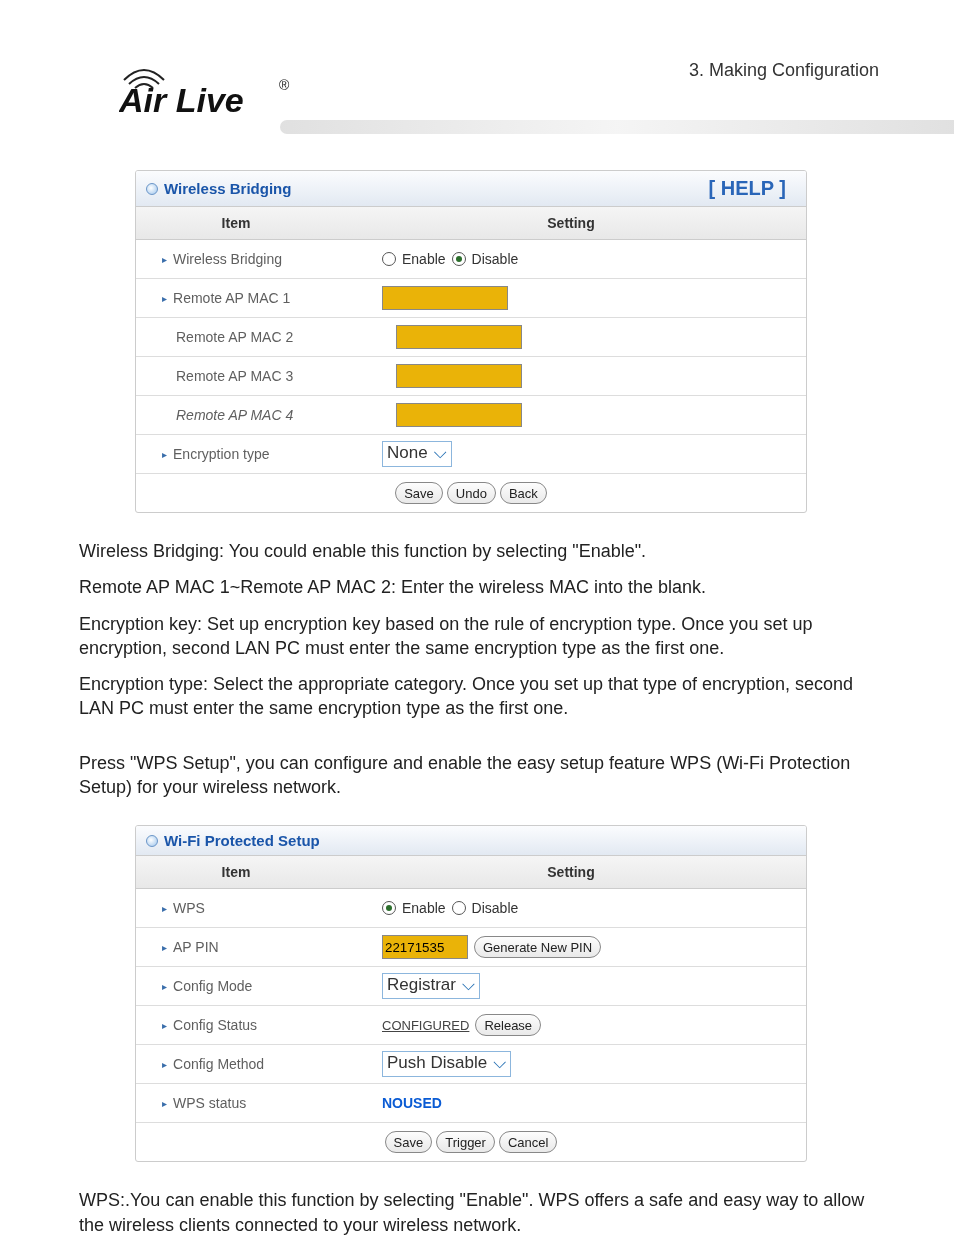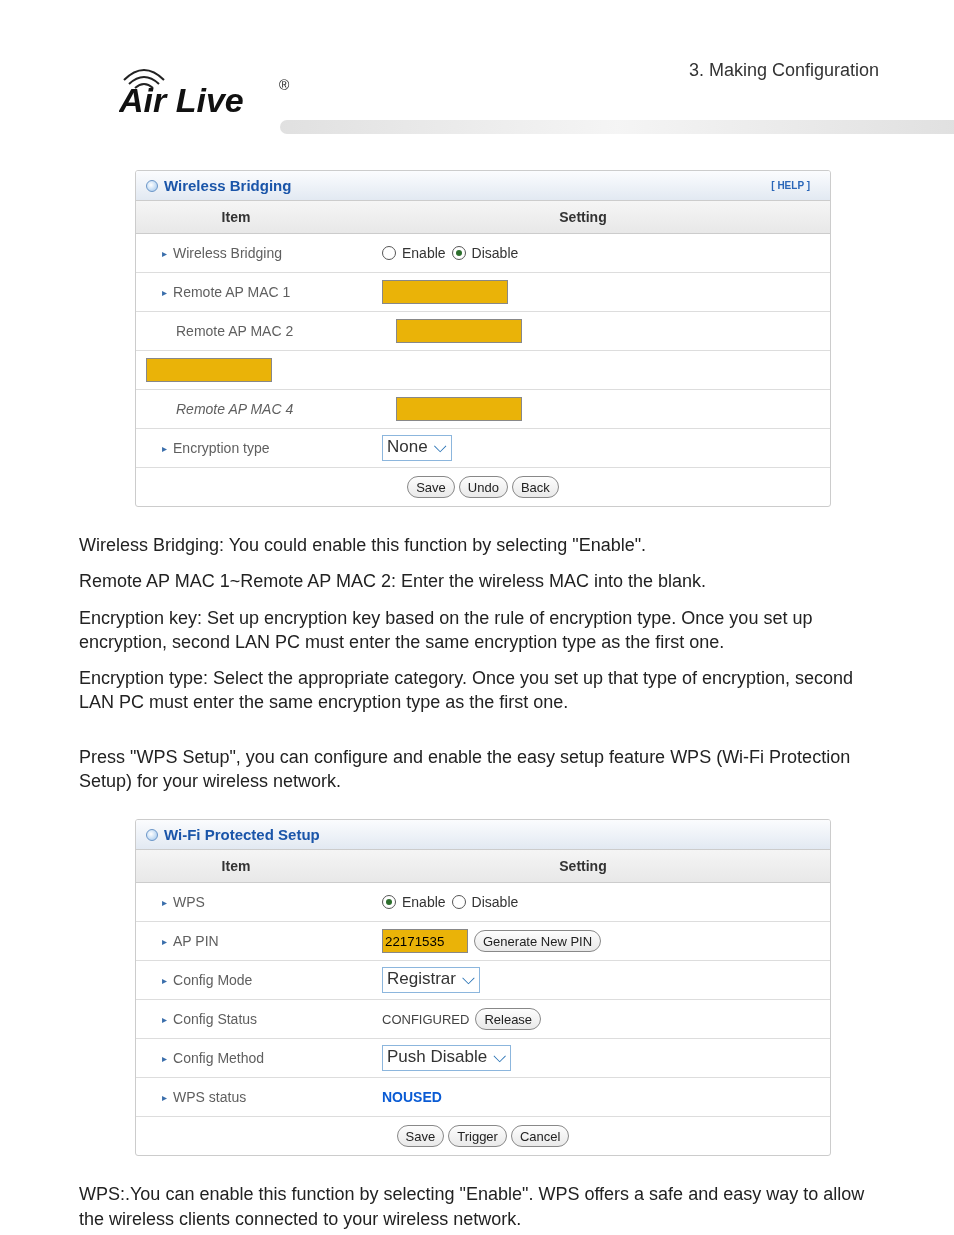--- a/index.html
+++ b/index.html
@@ -38,21 +38,21 @@
     border-top-left-radius: 7px;
     border-bottom-left-radius: 7px;
     opacity: 0.6;
   }
   .content {
     padding: 20px 75px 0 75px;
   }
 
   
   .panel {
-    margin: 20px 48px 20px 60px;
+    margin: 20px 72px 20px 60px;
     border: 1px solid #ccc;
     border-radius: 3px;
     overflow: hidden;
     font-size: 14px;
   }
   .panel-title {
     display: flex;
     align-items: center;
     justify-content: space-between;
     padding: 6px 20px 6px 10px;
@@ -69,21 +69,21 @@
   }
   .panel-title .dot {
     width: 10px; height: 10px; border-radius: 50%;
     border: 1px solid #6b96c8;
     background: radial-gradient(circle at 40% 40%, #fff, #9cc4ec);
     display: inline-block;
   }
   .help-link {
     color: #2a66b8;
     font-weight: bold;
-    font-size: 10px;
+    font-size: 20px;
   }
   .hdr-row {
     display: flex;
     background: linear-gradient(#f5f5f5, #e8e8e8);
     border-bottom: 1px solid #ccc;
     font-weight: bold;
     color: #333;
   }
   .cfg-row {
     display: flex;
@@ -229,20 +229,23 @@
     </div>
     <div class="cfg-row">
       <div class="col-item" style="padding-left:40px;">
           <span>Remote AP MAC  2</span>
         </div>
       <div class="col-setting">
           <input class="txt-input" type="text" value="" style="">
         </div>
     </div>
     <div class="cfg-row">
+      <div class="col-item" style="padding-left:40px;">
+          <span>Remote AP MAC  3</span>
+        </div>
       <div class="col-setting">
           <input class="txt-input" type="text" value="" style="">
         </div>
     </div>
     <div class="cfg-row">
       <div class="col-item" style="padding-left:40px;font-style:italic;">
           <span>Remote AP MAC  4</span>
         </div>
       <div class="col-setting">
           <input class="txt-input" type="text" value="" style="">
@@ -316,21 +319,21 @@
         <span class="sel"><span>Registrar</span><span class="arrow">⌵</span></span>
       </div>
     </div>
 
     <div class="cfg-row">
       <div class="col-item">
           <span class="caret">▸</span>
           <span>Config Status</span>
         </div>
       <div class="col-setting">
-        <span style="color:#444;font-size:13px;">CONFIGURED</span>
+        <span style="color:#444;font-size:13px;text-decoration:underline;">CONFIGURED</span>
         <span class="btn">Release</span>
       </div>
     </div>
 
     <div class="cfg-row">
       <div class="col-item">
           <span class="caret">▸</span>
           <span>Config Method</span>
         </div>
       <div class="col-setting">

